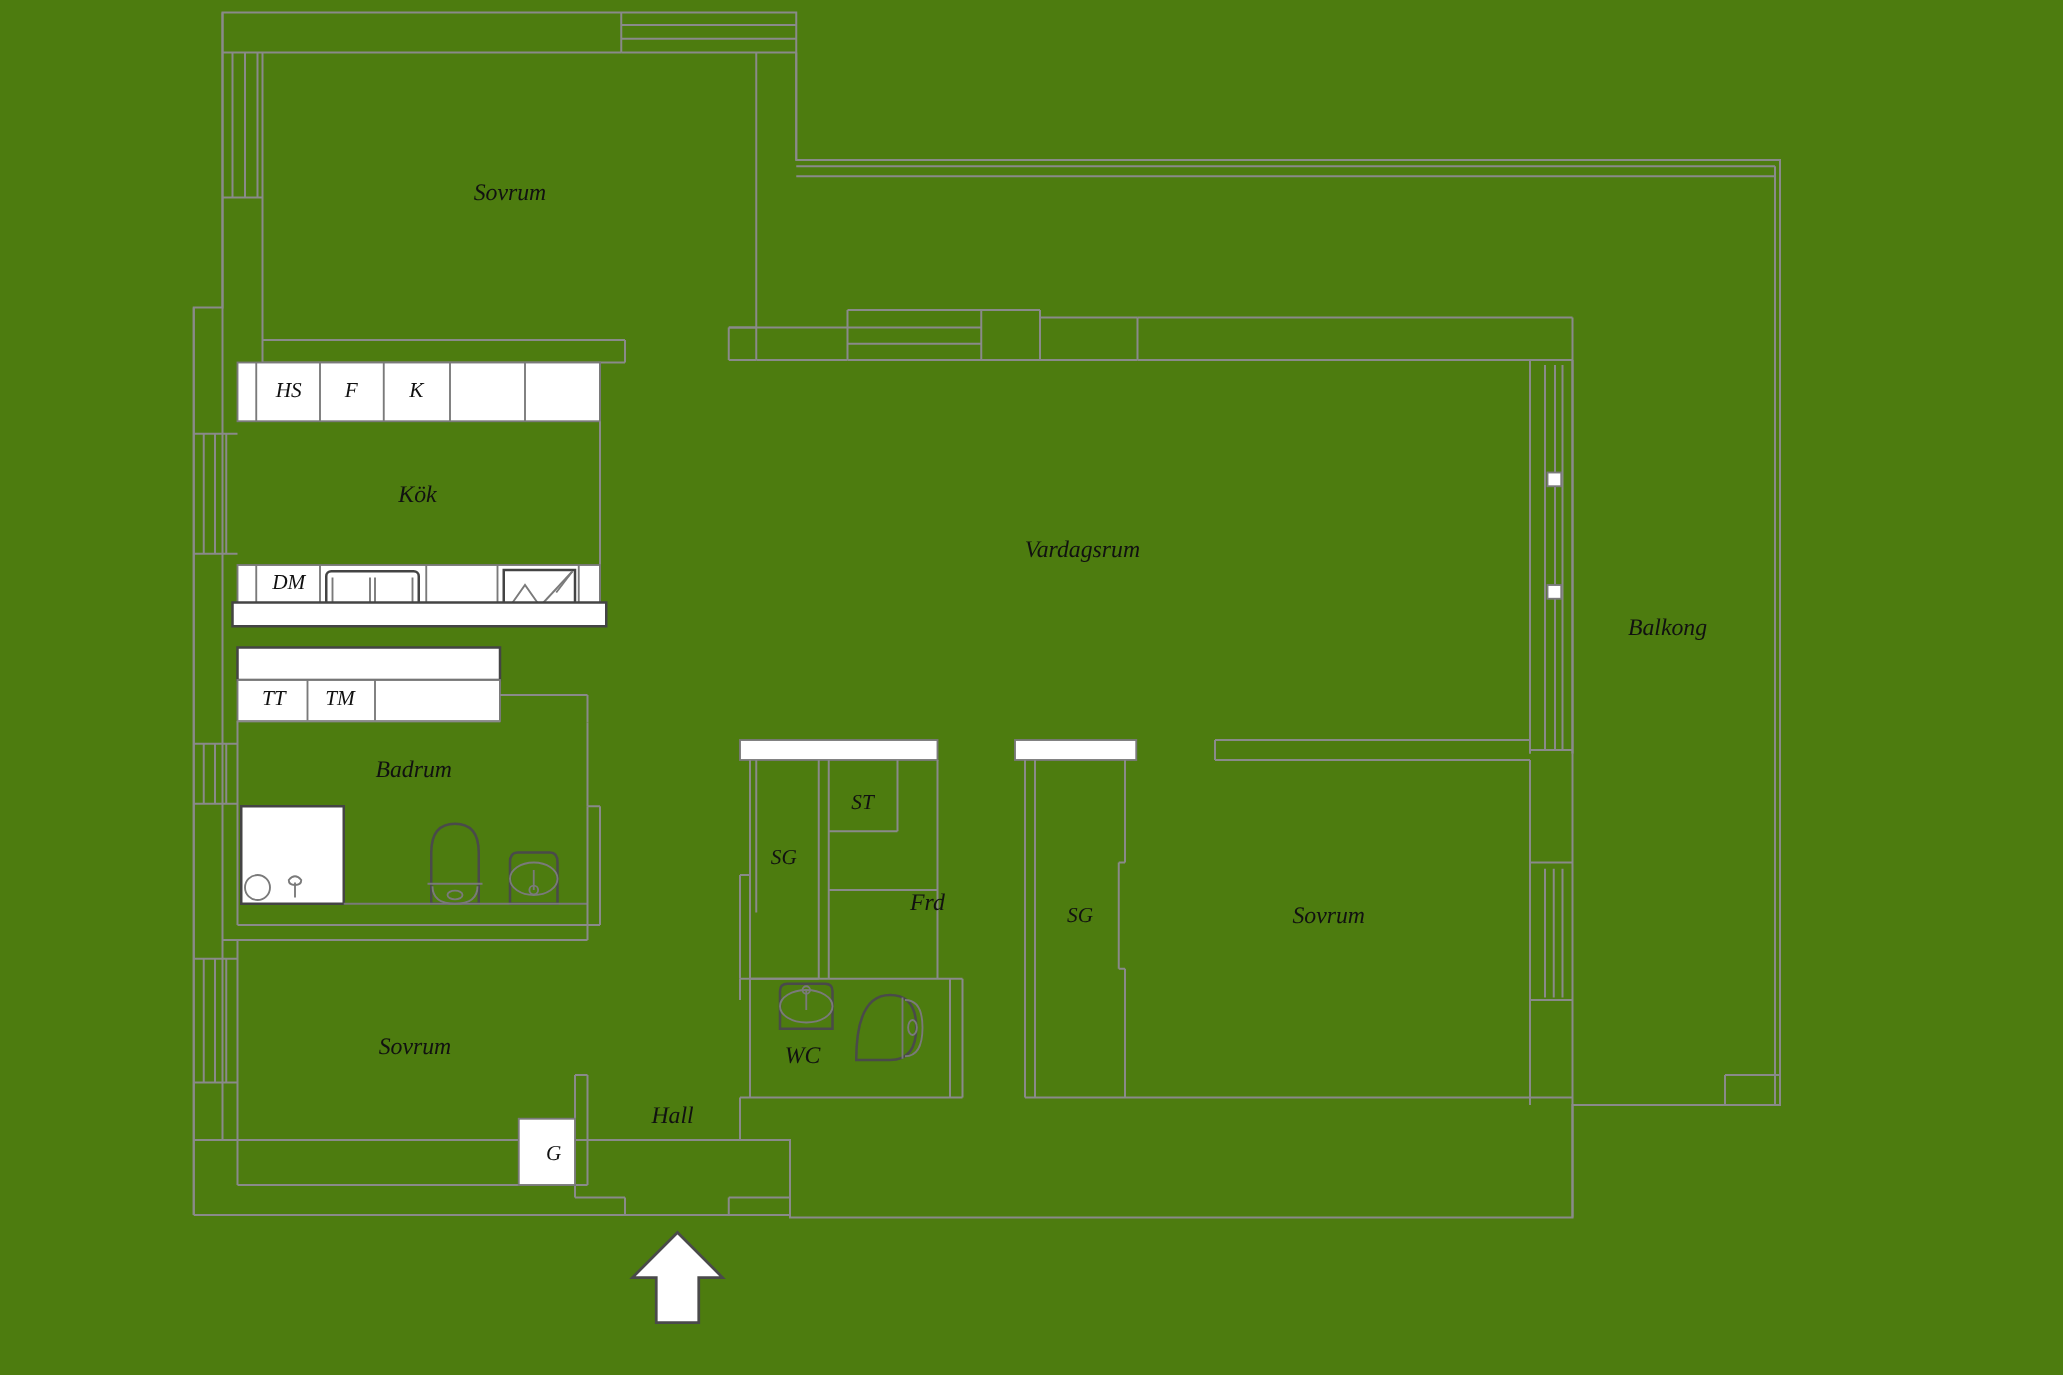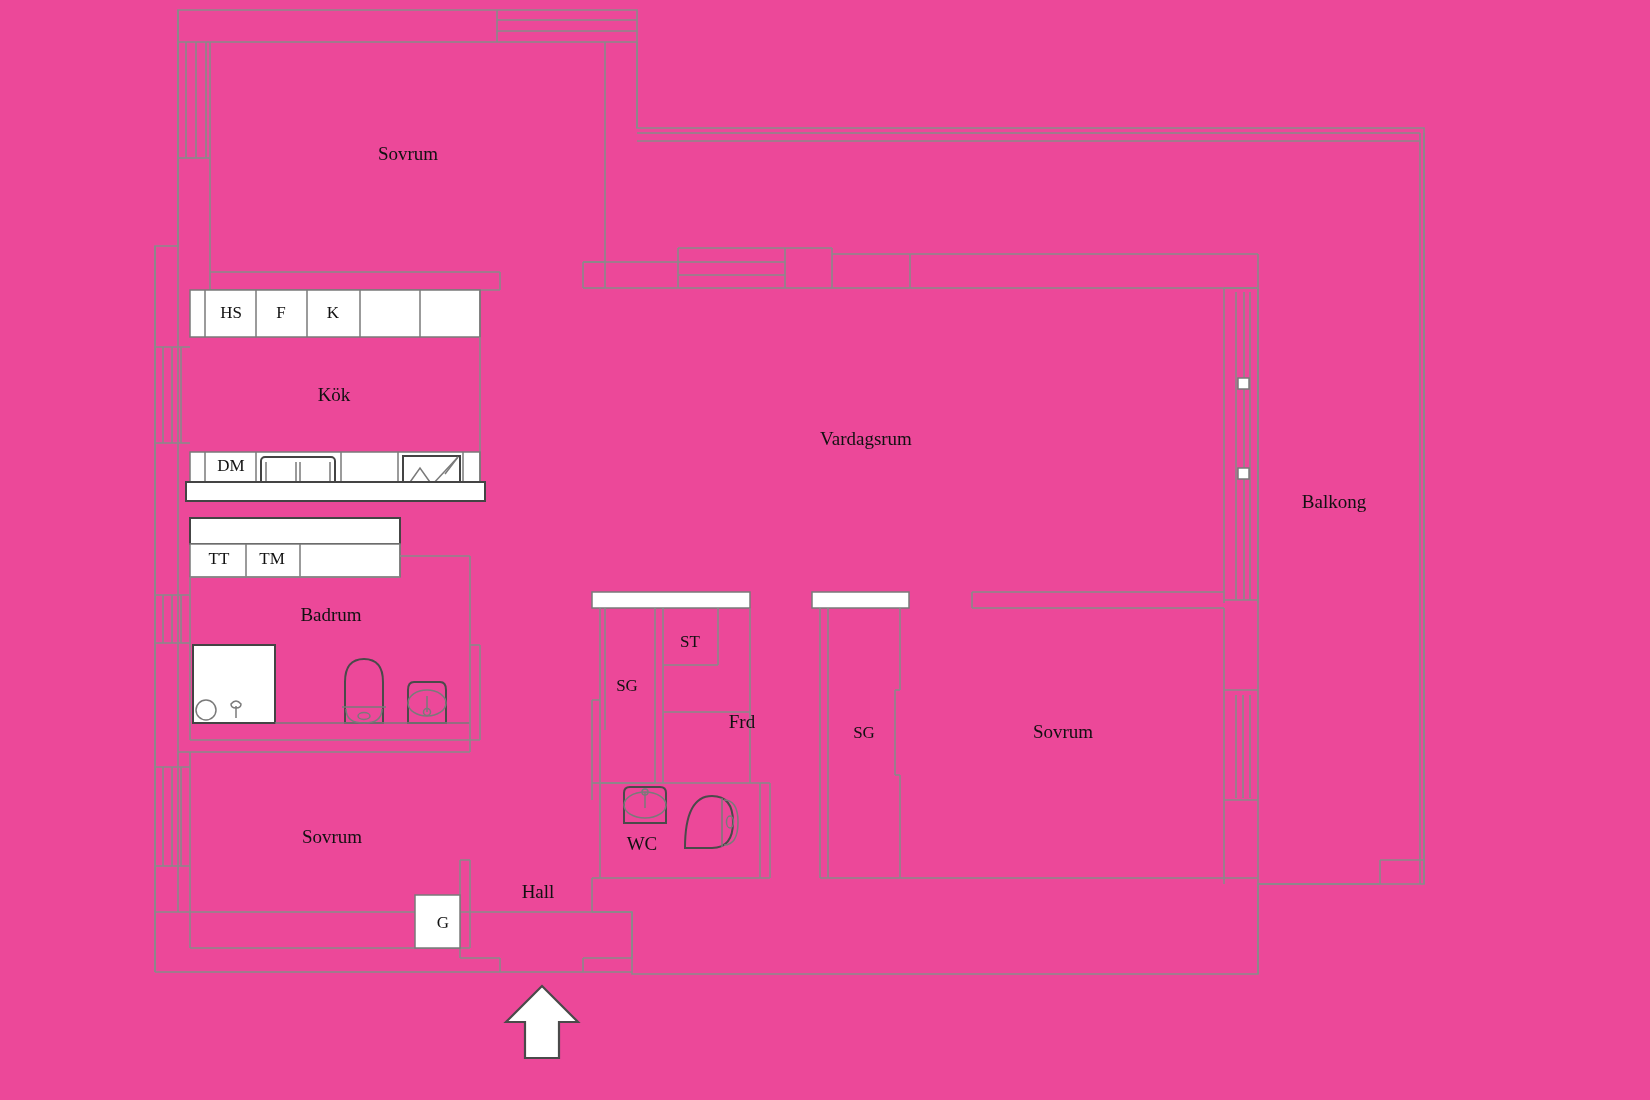--- a/index.html
+++ b/index.html
@@ -10,21 +10,22 @@
   body {
     width: 1650px;
     height: 1100px;
     font-family: "Liberation Serif", "DejaVu Serif", serif;
     overflow: hidden;
   }
   #floorplan-root {
     position: relative;
     width: 1650px;
     height: 1100px;
-    background: #ec4899;
+    background: #4d7c0f;
+    font-style: italic;
   }
   svg.plan {
     position: absolute;
     left: 0;
     top: 0;
     width: 1650px;
     height: 1100px;
     display: block;
   }
   .wall-thin   { fill: none; stroke: #8a8a8a; stroke-width: 1.6; }

